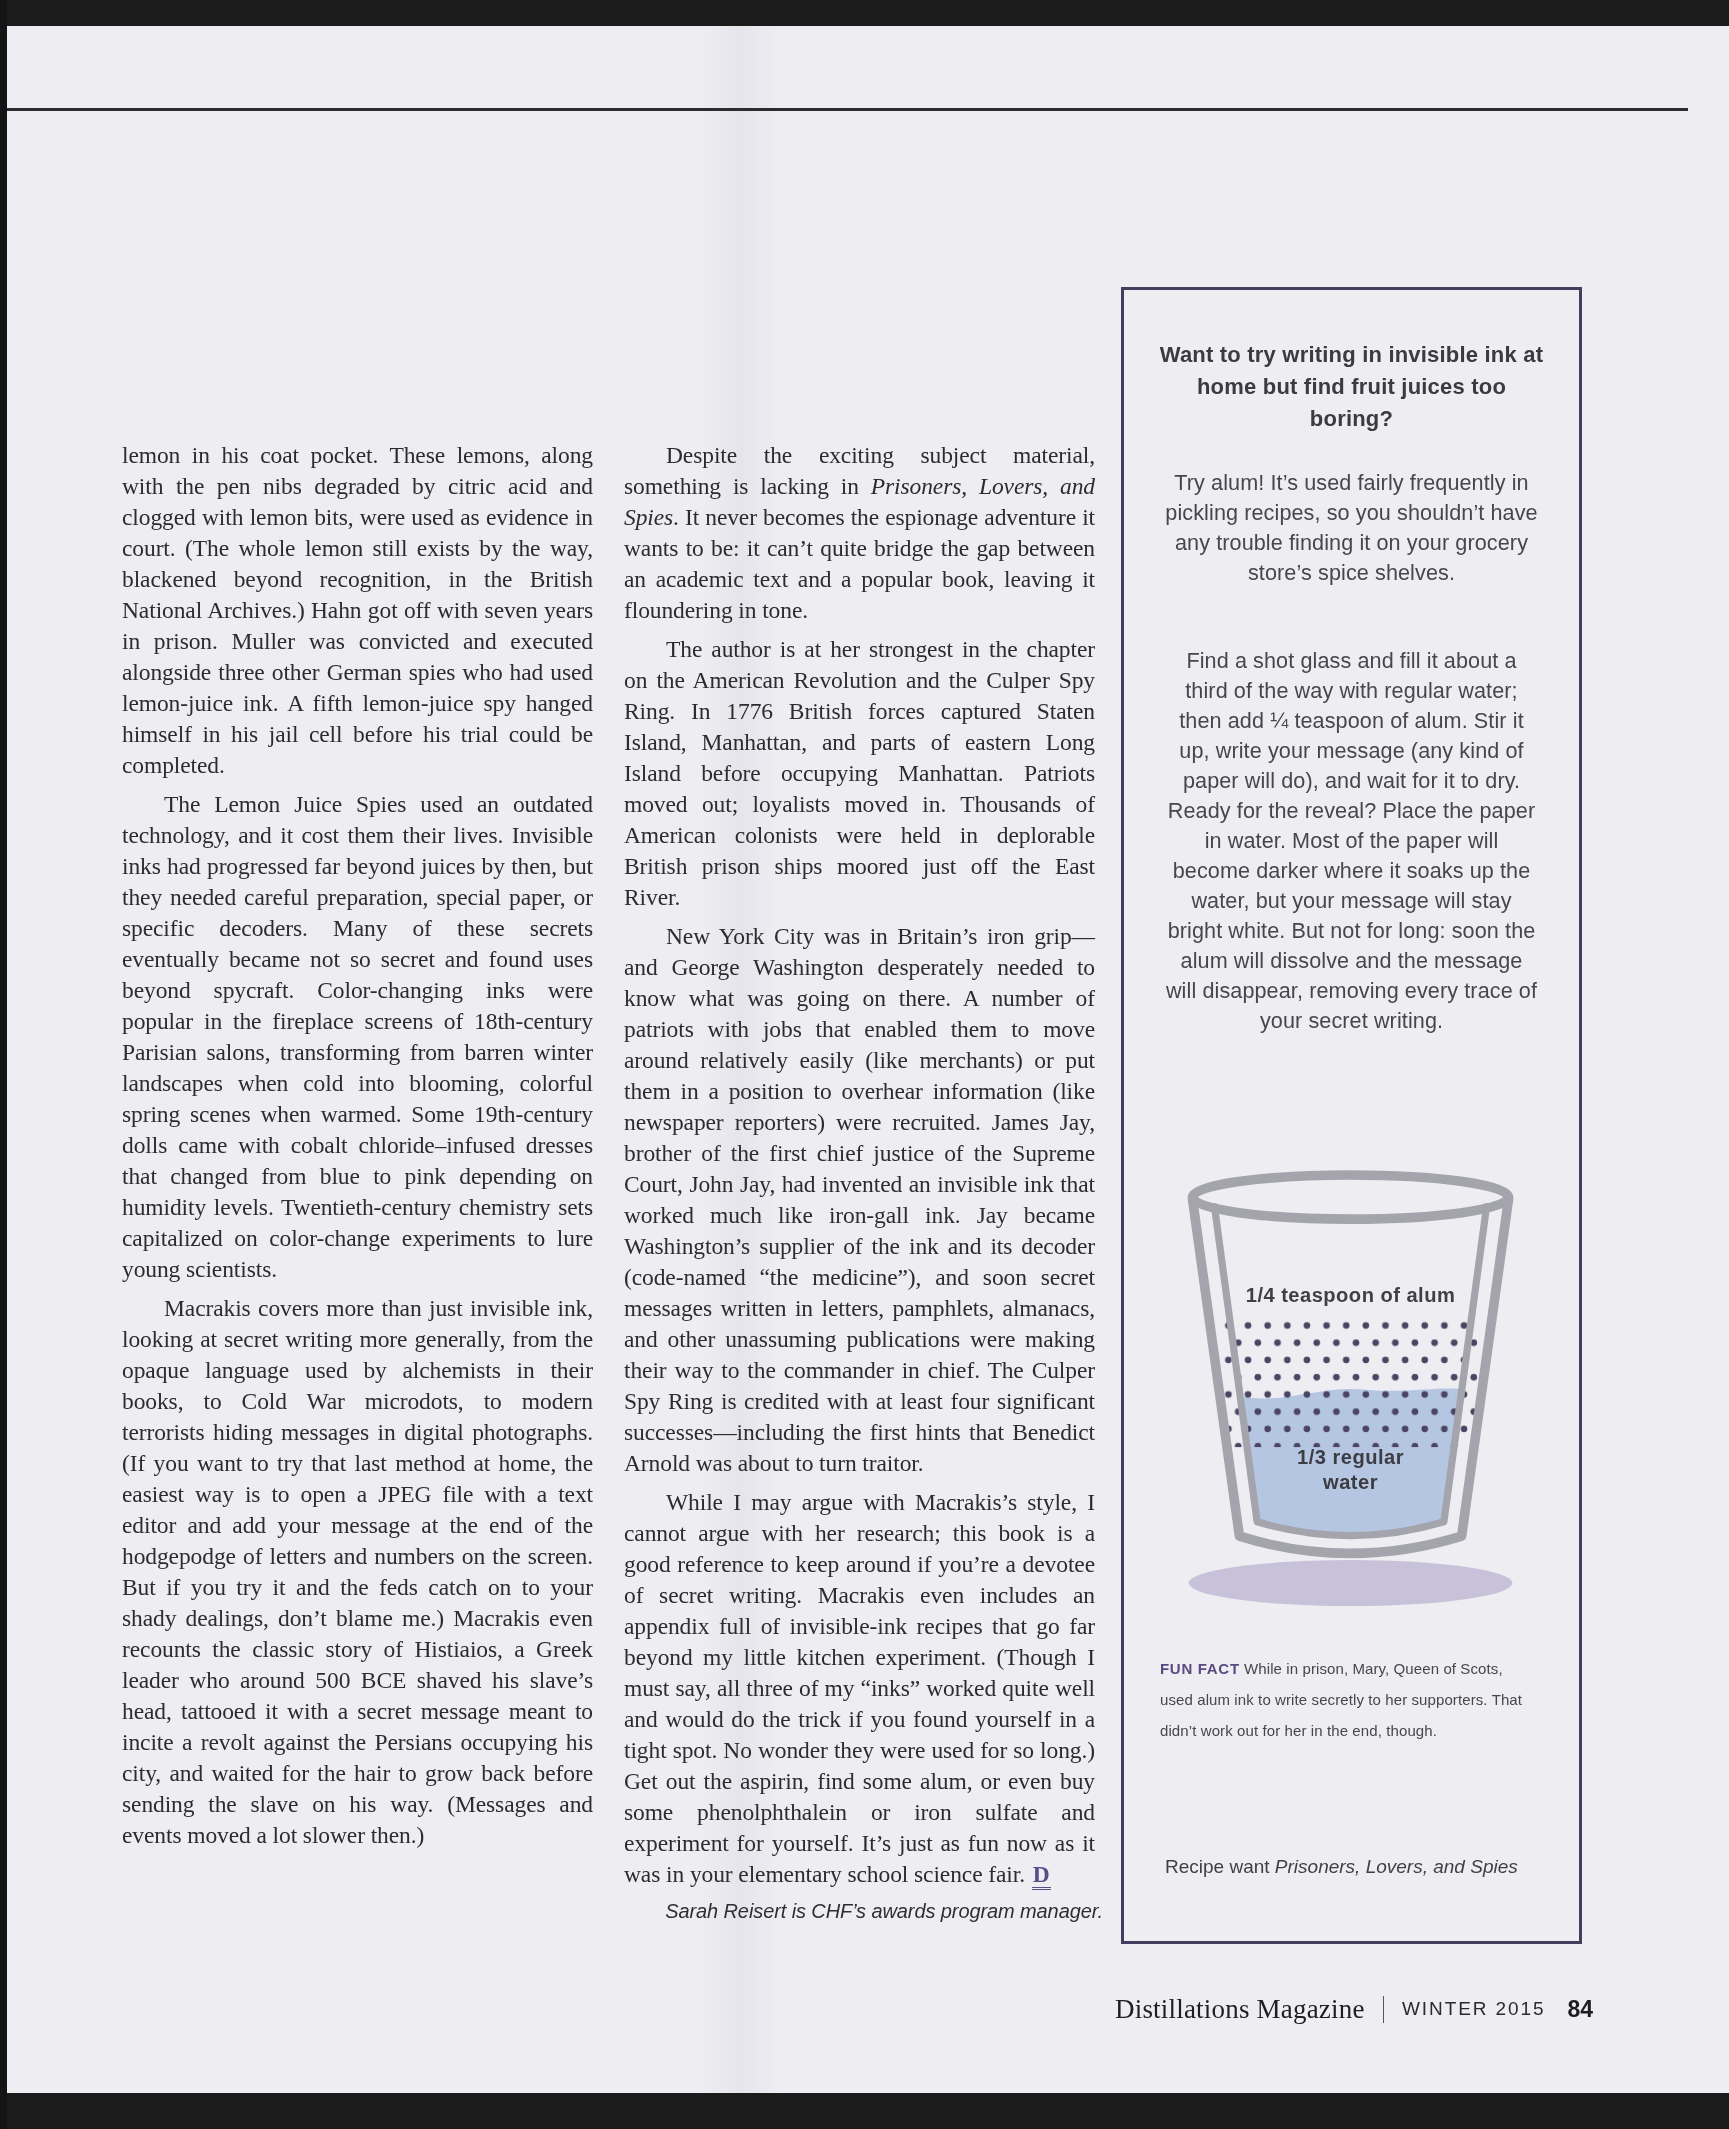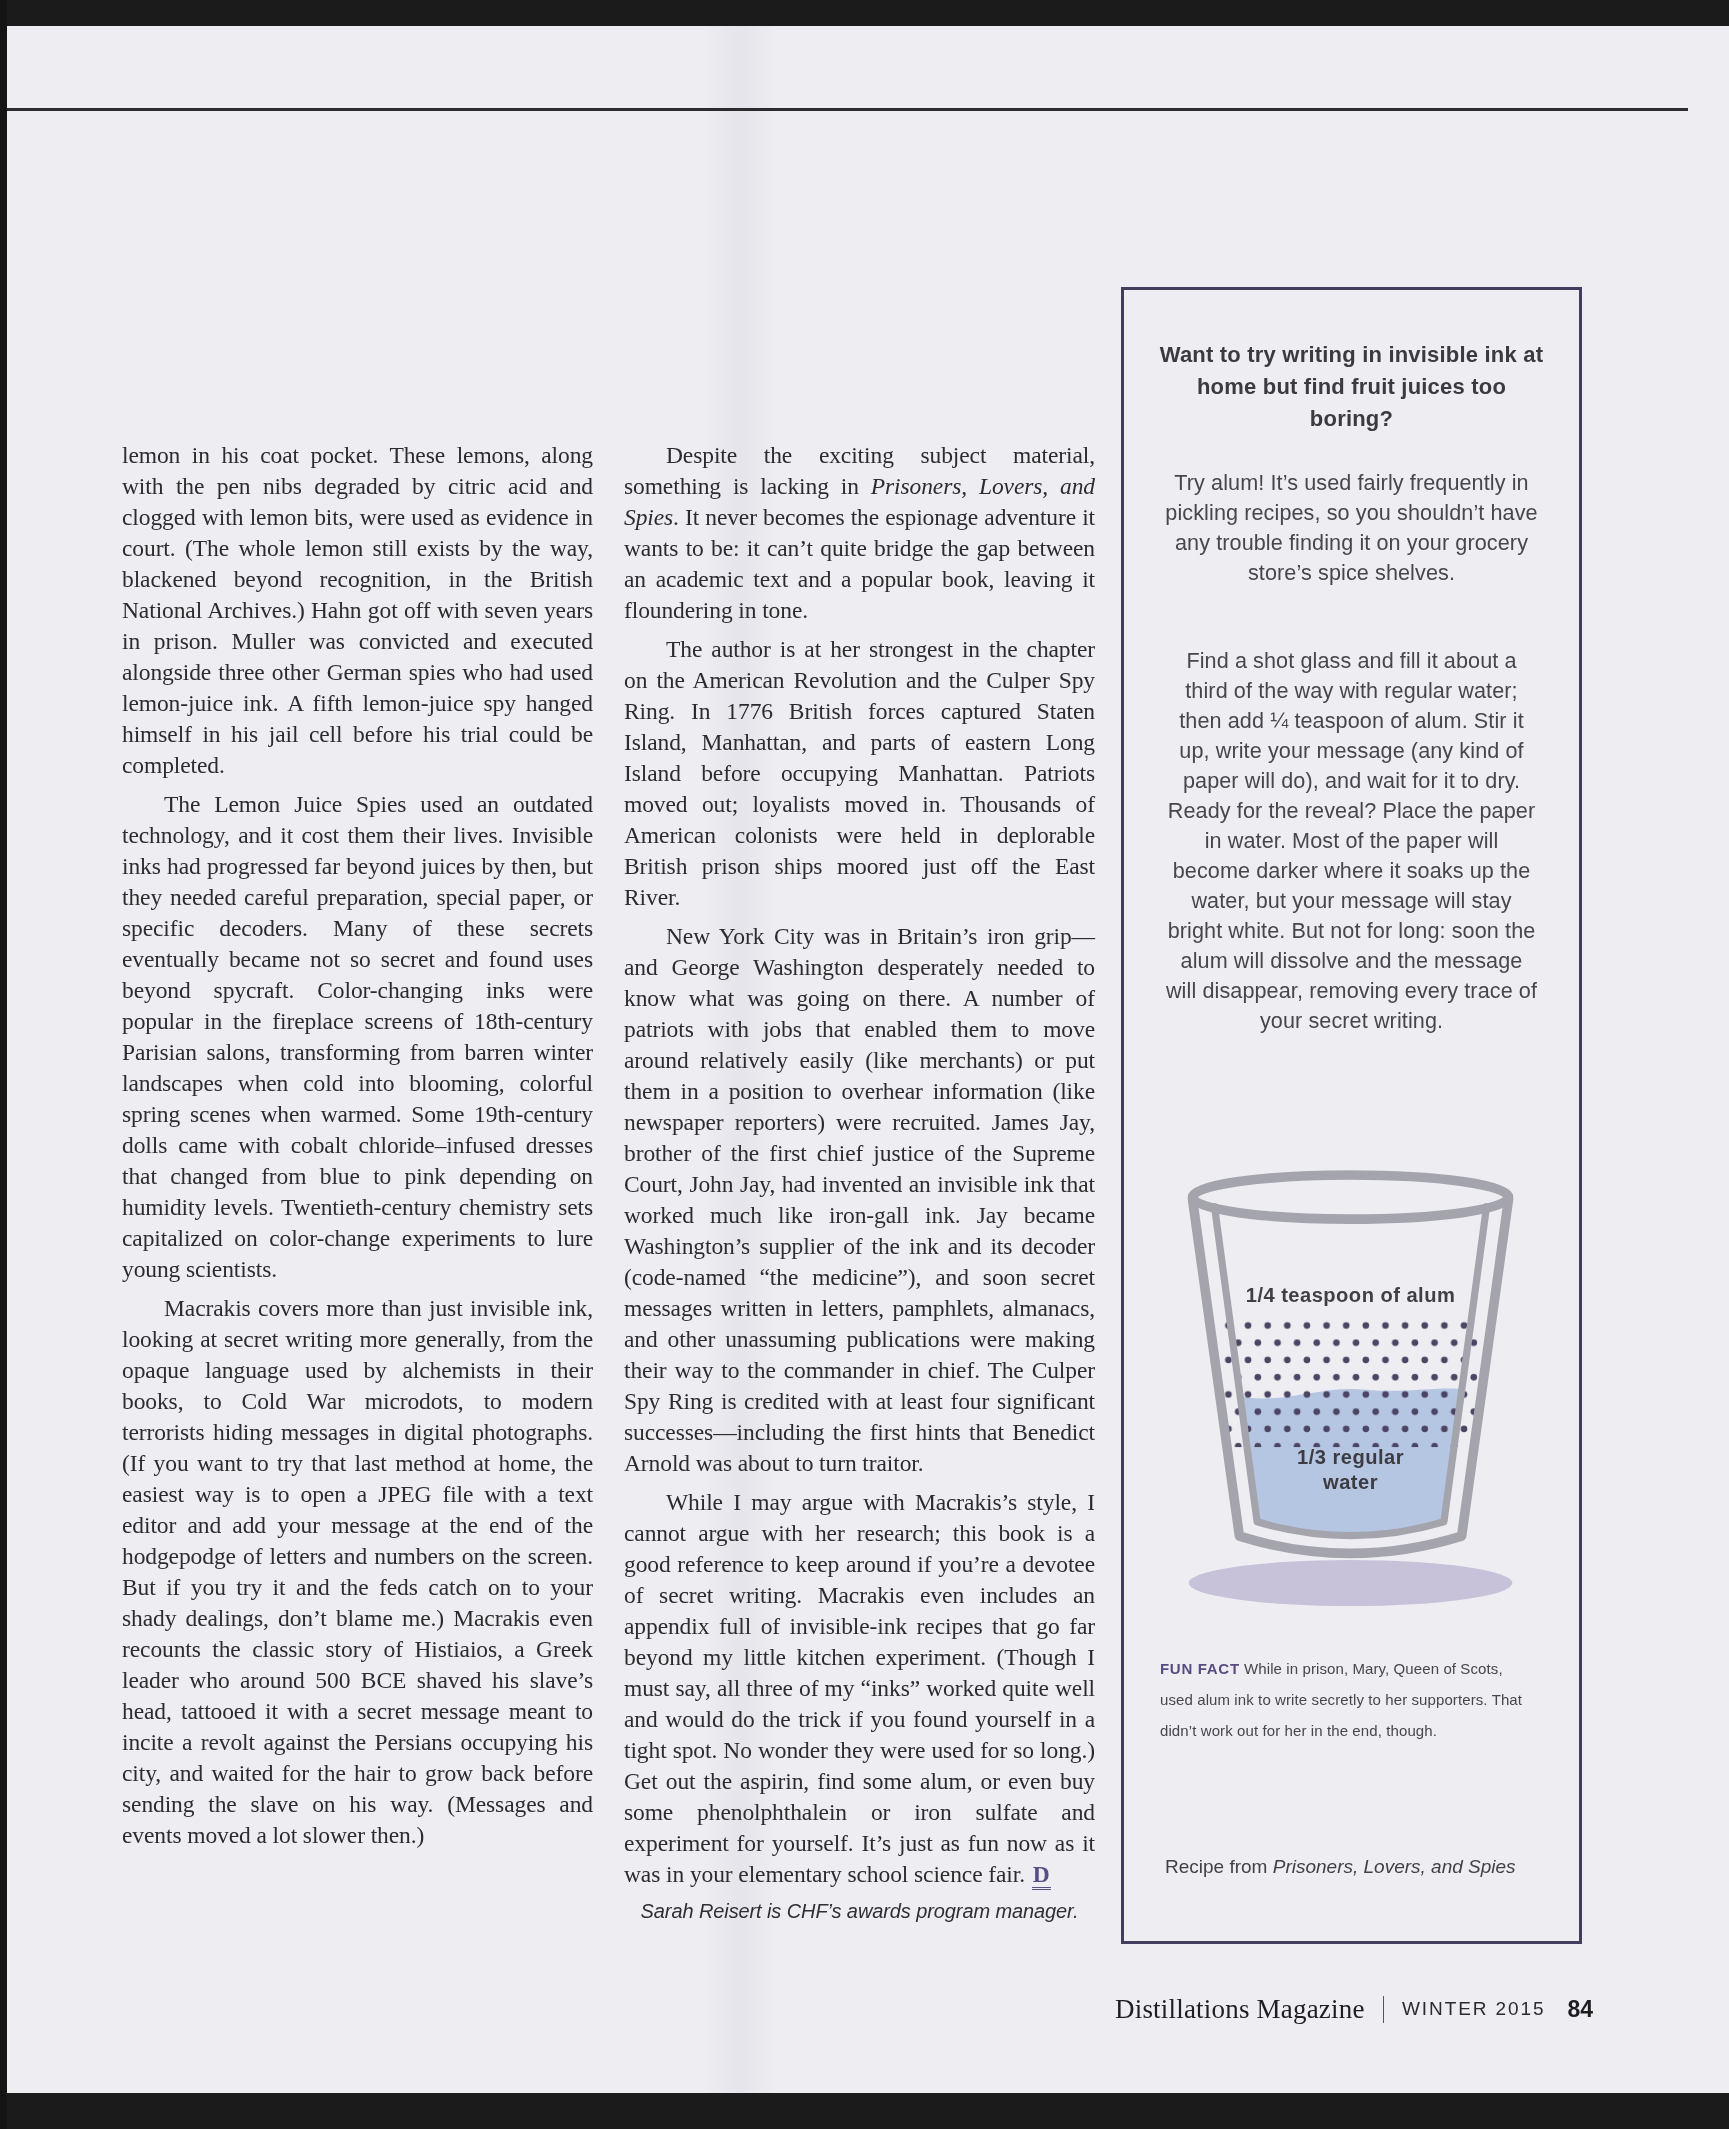--- a/index.html
+++ b/index.html
@@ -30,21 +30,21 @@
   .left-col{left:114px;height:1510px;overflow:hidden;}
   .mid-col{left:616px;}
   .book-title{font-style:italic;}
   .end-mark{
     font-family:"Liberation Serif",serif;font-weight:bold;font-style:normal;
     color:#5a4d85;border-bottom:3.4px double #5a4d85;padding:0 1px 0.5px 1px;margin-left:6.7px;
     line-height:1;display:inline-block;text-indent:0;
   }
   .byline{
     margin-top:4.8px;font-family:"Liberation Sans",sans-serif;font-style:italic;
-    font-size:20px;line-height:26px;color:#2e2e33;text-align:center;text-indent:0;
+    font-size:20px;line-height:26px;color:#2e2e33;text-align:right;text-indent:0;
   }
   .sidebar{
     position:absolute;left:1121px;top:287px;width:461px;height:1657px;
     border:3.4px solid #443d60;box-sizing:border-box;
     font-family:"Liberation Sans",sans-serif;color:#46464d;
   }
   .sidebar .heading{
     position:absolute;top:49px;left:34px;width:387px;
     font-size:22px;line-height:32px;font-weight:bold;color:#3a3a40;
     text-align:center;letter-spacing:0.2px;
@@ -129,21 +129,21 @@
     <path d="M143,96 L241,800 Q473,872 705,800 L803,96" fill="none" stroke="#a4a4ac" stroke-width="20" stroke-linecap="round" stroke-linejoin="round"></path>
     <path d="M189,112 L278,770 Q473,828 668,770 L757,112" fill="none" stroke="#a4a4ac" stroke-width="15" stroke-linecap="round" stroke-linejoin="round"></path>
 
     <text x="473" y="312" text-anchor="middle" font-family="Liberation Sans, sans-serif" font-size="42" font-weight="bold" letter-spacing="1" fill="#3f3f45">1/4 teaspoon of alum</text>
     <text x="473" y="650" text-anchor="middle" font-family="Liberation Sans, sans-serif" font-size="42" font-weight="bold" letter-spacing="1" fill="#3c3c42">1/3 regular</text>
     <text x="473" y="702" text-anchor="middle" font-family="Liberation Sans, sans-serif" font-size="42" font-weight="bold" letter-spacing="1" fill="#3c3c42">water</text>
   </svg>
 
   <div class="funfact"><span class="ff-label">FUN FACT</span><span> While in prison, Mary, Queen of Scots, used alum ink to write secretly to her supporters. That didn’t work out for her in the end, though.</span></div>
 
-  <div class="recipe"><span>Recipe from </span><span class="recipe-title">Prisoners, Lovers, and Spies</span></div>
+  <div class="recipe"><span>Recipe want </span><span class="recipe-title">Prisoners, Lovers, and Spies</span></div>
 </div>
 
 <div class="footer">
   <span class="mag">Distillations Magazine</span>
   <span class="bar"></span>
   <span class="issue">WINTER 2015</span>
   <span class="pagenum">84</span>
 </div>
 
 <div class="band-top"></div>

